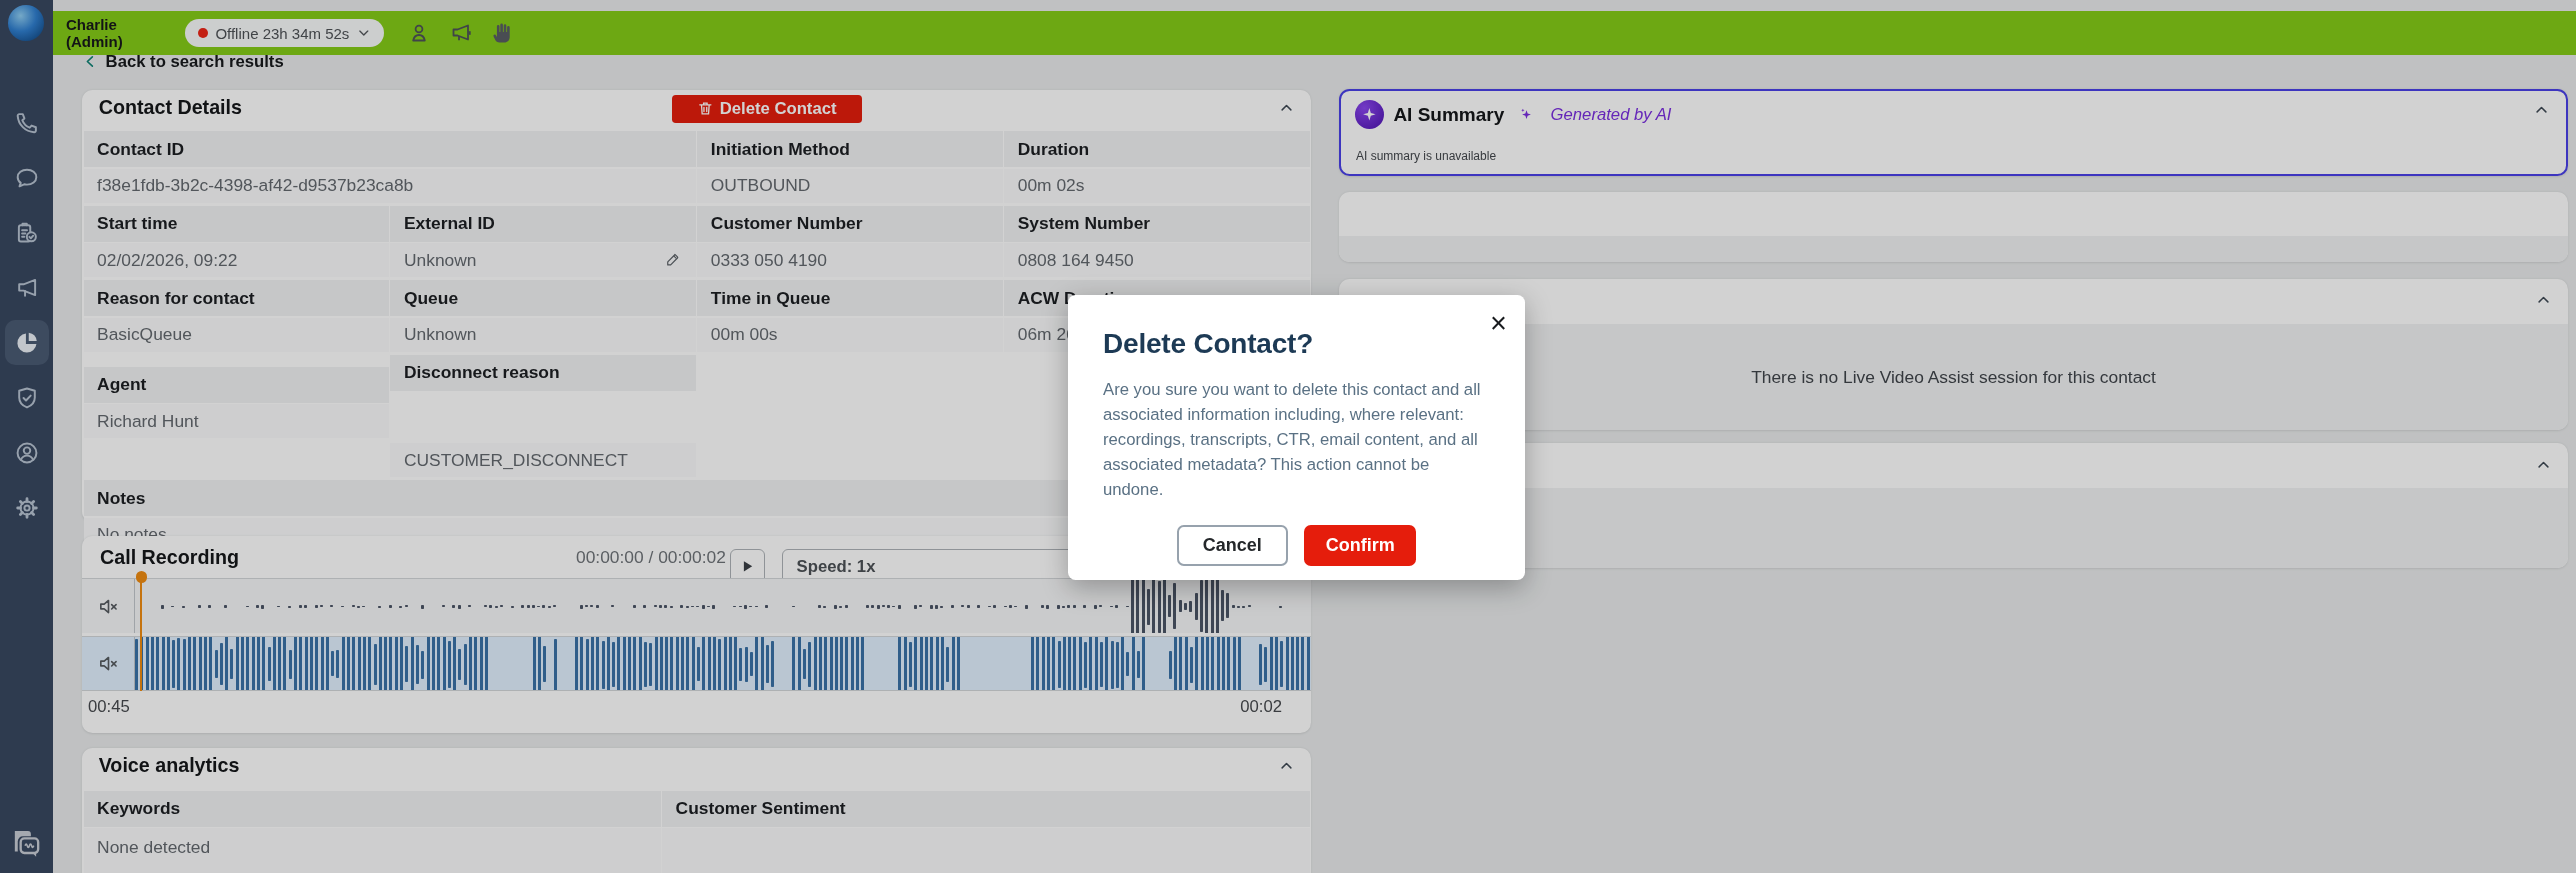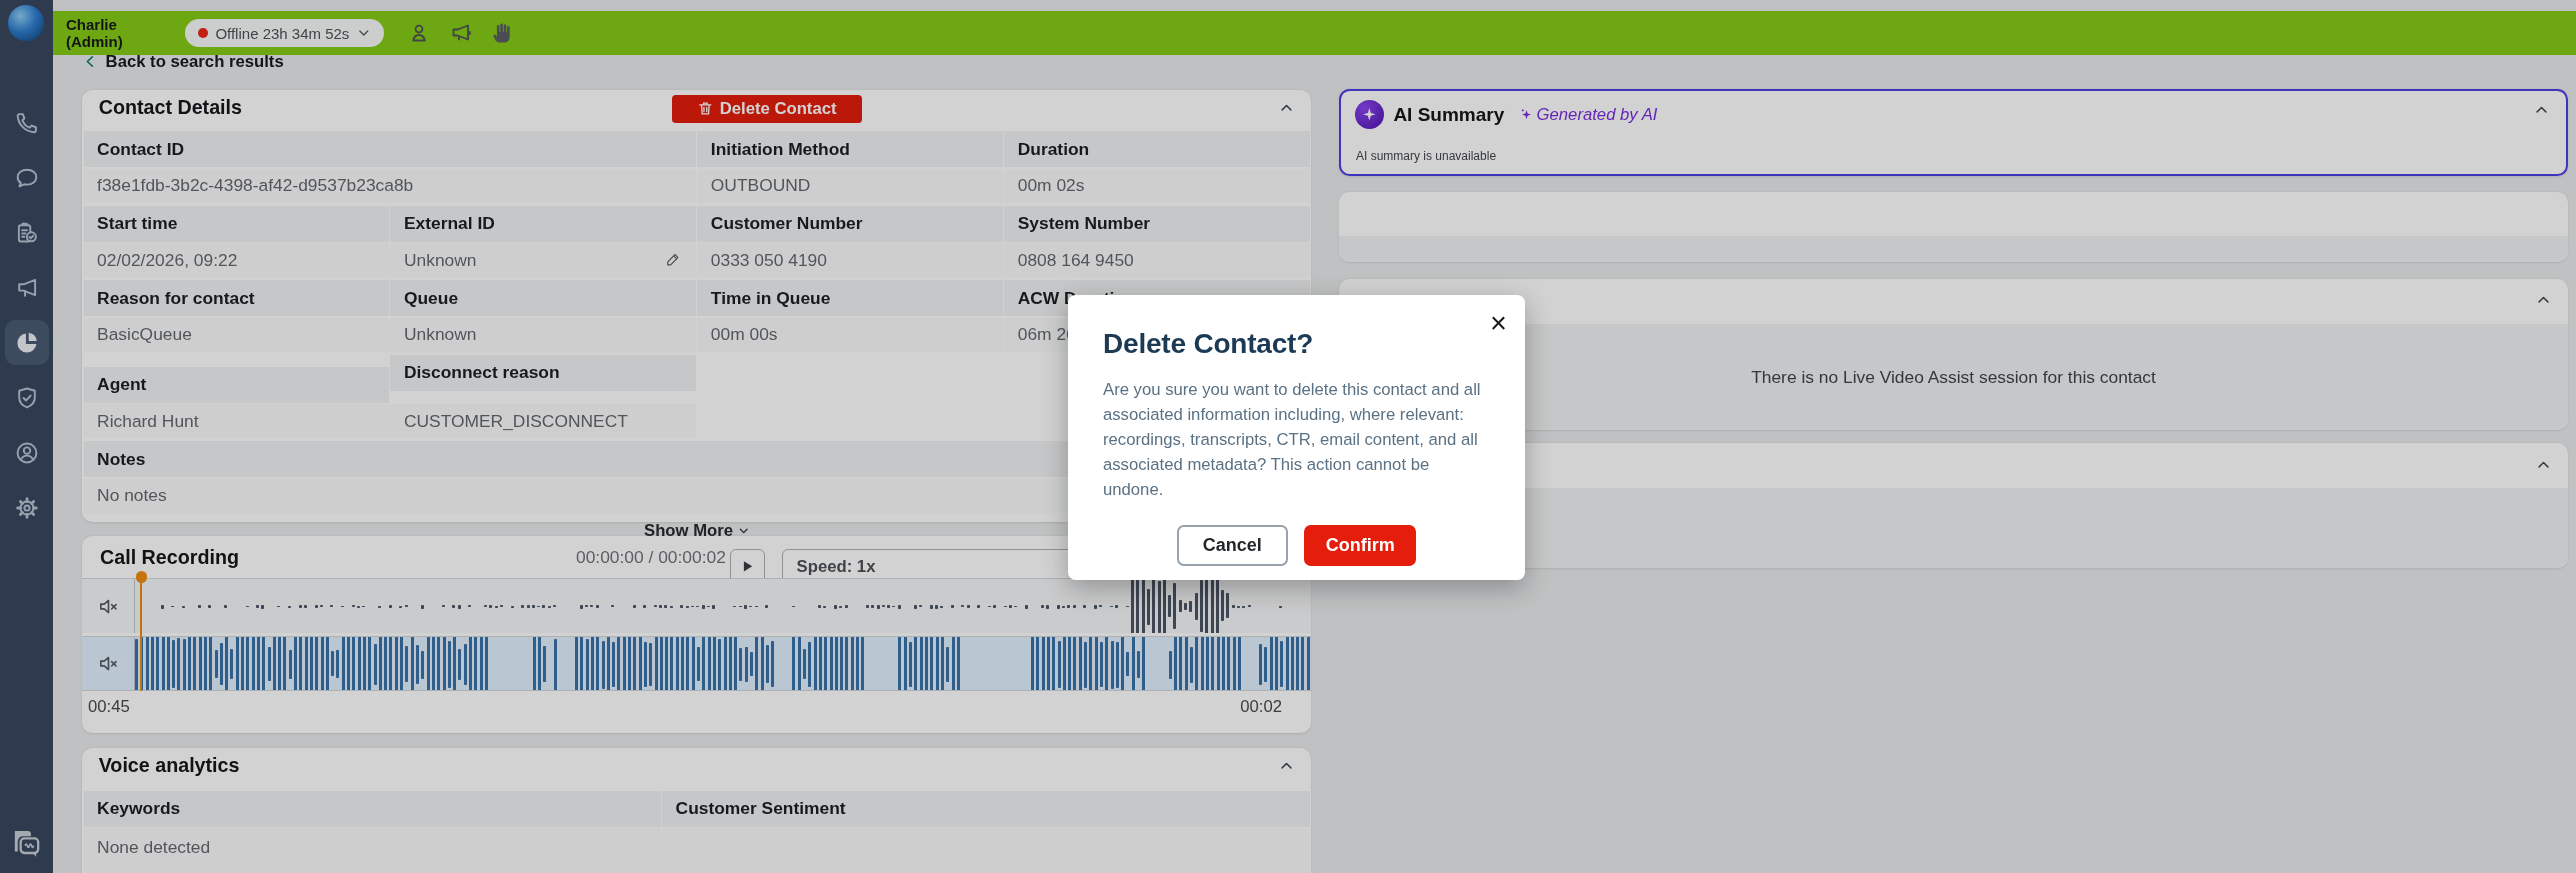--- a/index.html
+++ b/index.html
@@ -92,21 +92,21 @@
   
   .voice-card { left: 29px; top: 704px; width: 1229px; height: 151px; }
   .va-grid { margin-top: 7.6px; padding: 0 1.5px; display: grid; grid-template-columns: 577px 1fr; gap: 1.5px; }
   .va-grid .cell.value { height: 53px; align-items: flex-start; padding-top: 9px; }
 
   
   .ai-card { left: 1286px; top: 45px; width: 1229px; height: 87px; border: 2.3px solid var(--ai-border); }
   .ai-head { display: flex; align-items: center; gap: 9.8px; padding: 9px 13.6px 0 13.6px; position: relative; }
   .ai-badge-circle { width: 29px; height: 29px; border-radius: 50%; background: radial-gradient(circle at 32% 28%, #8b46f0, #5a1dbe 80%); display: flex; align-items: center; justify-content: center; flex: none; }
   .ai-title { font-size: 19px; font-weight: bold; color: #141619; }
-  .ai-gen { display: flex; align-items: center; gap: 3px; margin-left: 4.5px; }
+  .ai-gen { display: flex; align-items: center; gap: 17px; margin-left: 4.5px; }
   .ai-gen span { font-size: 16.7px; font-style: italic; color: var(--purple); }
   .ai-body { position: absolute; left: 15px; top: 58px; font-size: 12px; color: #43474c; }
 
   .trans-card { left: 1286px; top: 148px; width: 1229px; height: 70px; overflow: hidden; }
   .panel-head { height: 44px; display: flex; align-items: center; padding: 0 15px; position: relative; }
   .panel-title { font-size: 19px; font-weight: bold; color: #141619; }
   .panel-body { background: #f1f2f3; position: absolute; left: 0; right: 0; bottom: 0; }
   .trans-card .panel-body { top: 44px; }
 
   .lva-card { left: 1286px; top: 235px; width: 1229px; height: 151px; overflow: hidden; }
@@ -325,21 +325,21 @@
           </div>
         </div>
         <div class="d-row">
           <div class="cell label" style="grid-column: span 1; margin-top: 12px;">Agent</div>
           <div class="cell label" style="grid-column: span 1;">Disconnect reason</div>
         </div>
         <div class="d-row pair-end">
           <div class="cell value" style="grid-column: span 1;">
             <span>Richard Hunt</span>
           </div>
-          <div class="cell value" style="grid-column: span 1;">
+          <div class="cell value" style="grid-column: span 1; margin-top: 39px;">
             <span>CUSTOMER_DISCONNECT</span>
           </div>
         </div>
         <div class="d-row">
           <div class="cell label" style="grid-column: span 4;">Notes</div>
         </div>
         <div class="d-row pair-end">
           <div class="cell value" style="grid-column: span 4;">
             <span>No notes</span>
           </div>

